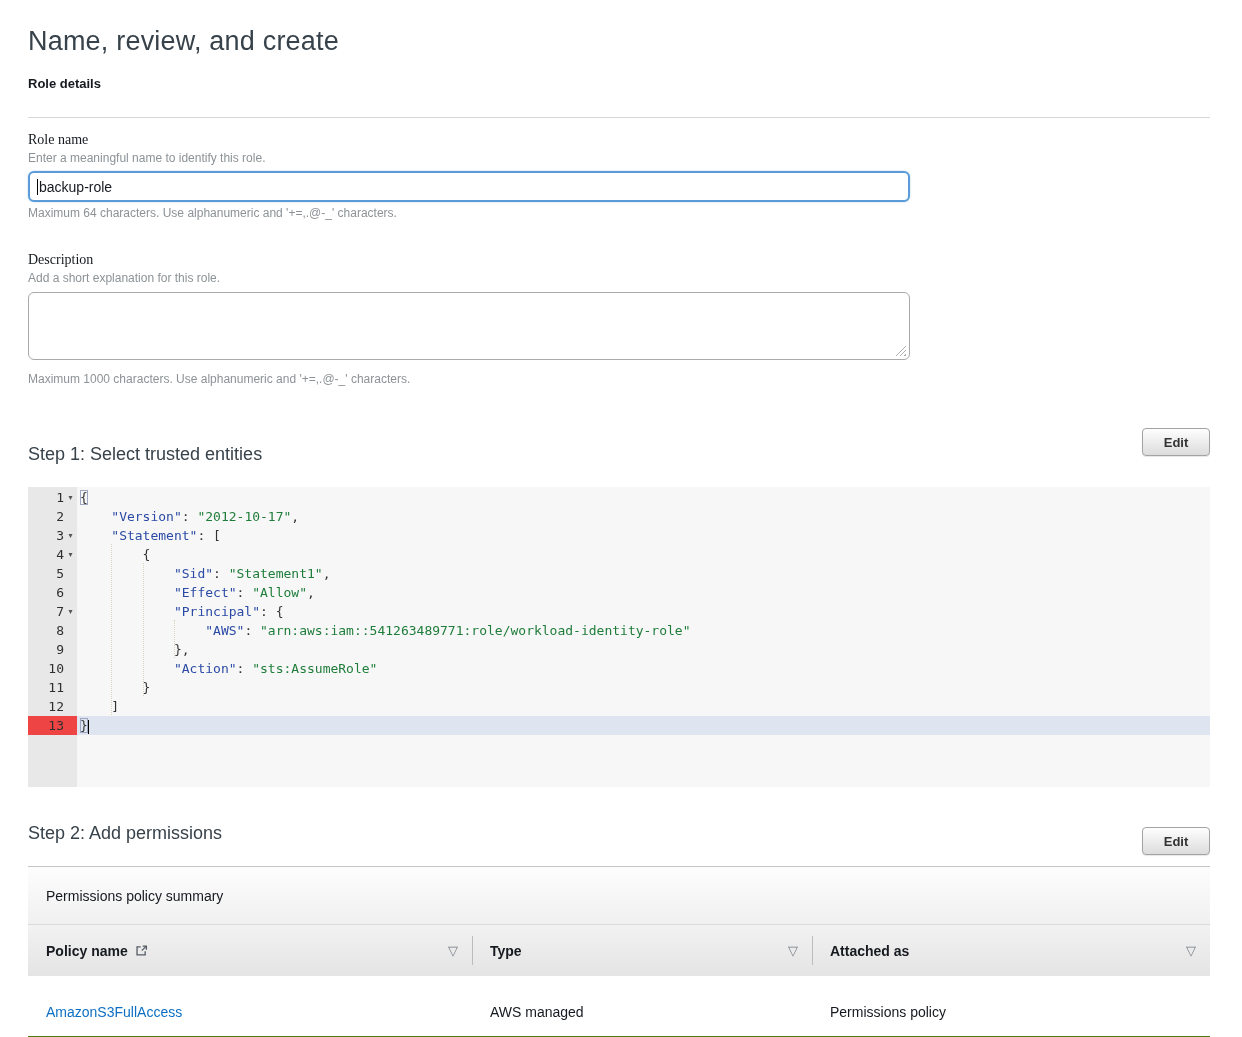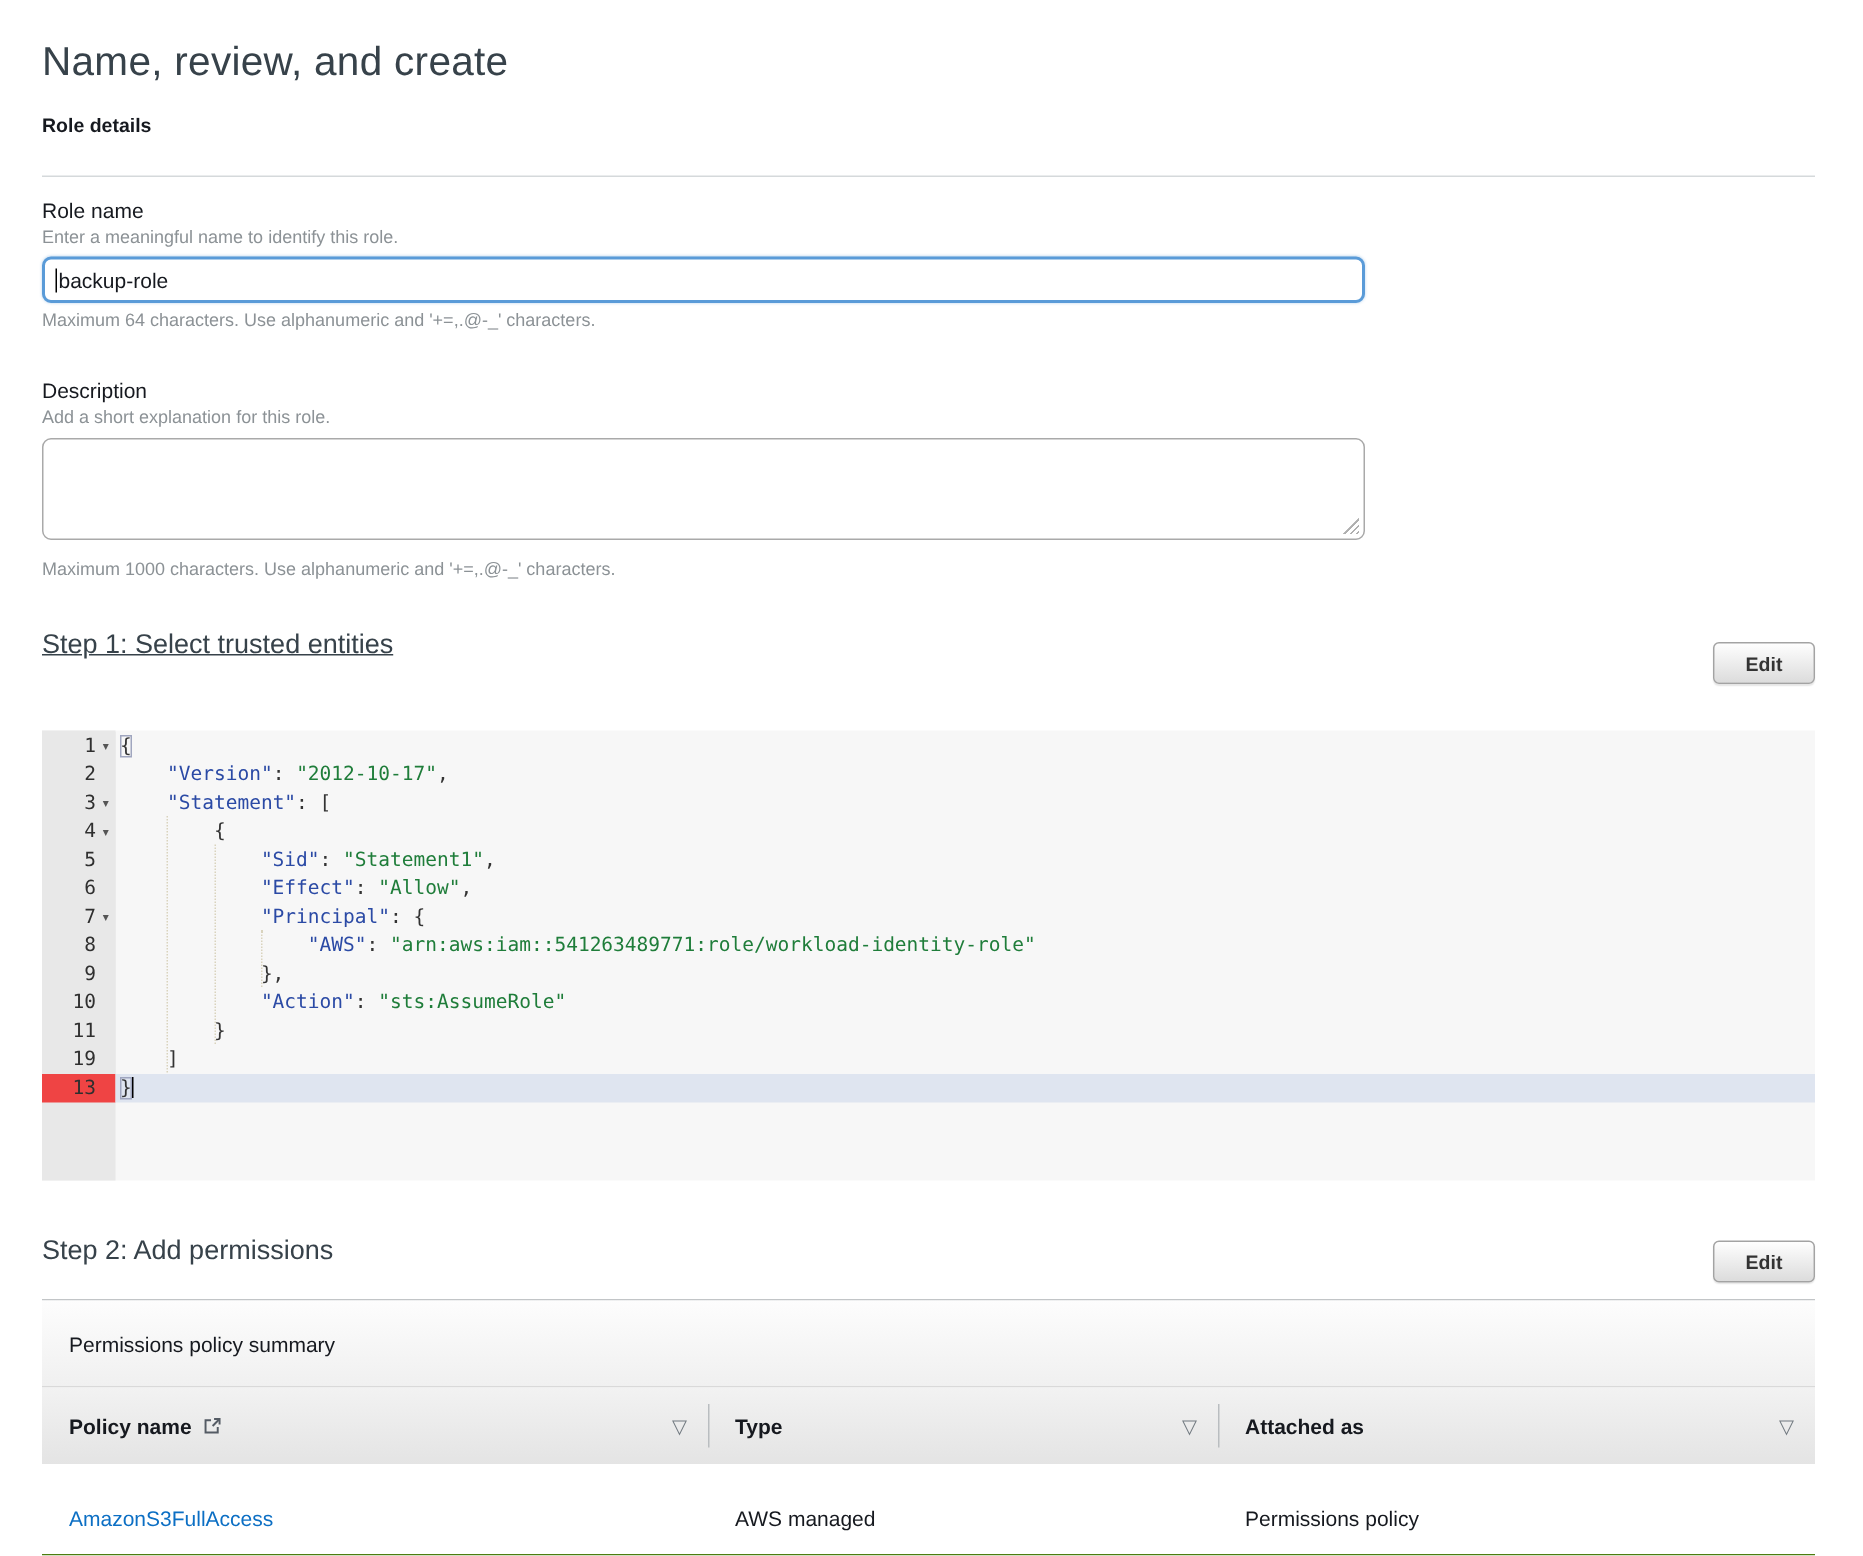--- a/index.html
+++ b/index.html
@@ -4,21 +4,21 @@
 <style>
   * { box-sizing: border-box; }
   html,body { margin:0; padding:0; background:#fff; }
   body { font-family: "Liberation Sans", "DejaVu Sans", sans-serif; color:#16191f; }
   .page { position:relative; width:1242px; height:1037px; background:#fff; overflow:hidden;padding-left:44px; }
 
   .page-title { position:absolute; left:28px; top:8px; font-size:27px; font-weight:400; color:#37424a; letter-spacing:.2px; }
   .section-heading { position:absolute; left:28px; font-size:13px; font-weight:700; color:#16191f; }
   .hr1 { position:absolute; left:28px; top:117px; width:1182px; height:1px; background:#d5d9db; }
 
-  .field-label { position:absolute; left:28px; font-size:14px; color:#16191f; }
+  .field-label { position:absolute; left:28px; font-size:14px; color:#16191f;font-family:Liberation Serif, serif; }
   .field-help { position:absolute; left:28px; font-size:12px; color:#8c9296; }
   .field-constraint { position:absolute; left:28px; font-size:12px; color:#8c9296; }
 
   .role-name-input { position:absolute; left:28px; top:171px; width:882px; height:31px;
     border:2px solid #5a9bd8; border-radius:6px; background:#fff; padding:0 7px;
     font-size:14px; color:#16191f; display:flex; align-items:center; box-shadow:0 0 2px rgba(90,155,216,.45); }
   .ed-caret-input { display:inline-block; width:1px; height:16px; background:#000; margin-right:1px; }
 
   .desc-textarea { position:absolute; left:28px; top:292px; width:882px; height:68px;
     border:1px solid #a9a9a9; border-radius:6px; background:#fff; }
@@ -89,21 +89,21 @@
     </div>
   <div class="field-constraint" style="top:206px;">Maximum 64 characters. Use alphanumeric and '+=,.@-_' characters.</div>
 
   <div class="field-label" style="top:252px;">Description</div>
   <div class="field-help" style="top:271px;">Add a short explanation for this role.</div>
   <div class="desc-textarea">
     <span class="resize-grip"></span>
   </div>
   <div class="field-constraint" style="top:372px;">Maximum 1000 characters. Use alphanumeric and '+=,.@-_' characters.</div>
 
-  <div class="step-heading" style="top:419px;text-decoration:underline;">Step 1: Select trusted entities</div>
+  <div class="step-heading" style="top:444px;">Step 1: Select trusted entities</div>
   <button class="btn-edit" style="top:428px;">Edit</button>
 
   <div class="editor">
     <div class="editor-gutter-bg"></div>
     <div class="guide g1"></div>
     <div class="guide g2"></div>
     <div class="guide g3"></div>
     <div class="ed-lines">
         <div class="ed-row">
           <div class="ed-gutter">
@@ -177,21 +177,21 @@
         </div>
         <div class="ed-row">
           <div class="ed-gutter">
             <span class="num">11</span>
             <span class="fold"></span>
           </div>
           <div class="ed-code"><span class="tok-plain">        }</span></div>
         </div>
         <div class="ed-row">
           <div class="ed-gutter">
-            <span class="num">19</span>
+            <span class="num">12</span>
             <span class="fold"></span>
           </div>
           <div class="ed-code"><span class="tok-plain">    ]</span></div>
         </div>
         <div class="ed-row active">
           <div class="ed-gutter">
             <span class="num">13</span>
             <span class="fold"></span>
           </div>
           <div class="ed-code"><span class="tok-brkt">}</span><span class="ed-caret"></span></div>

